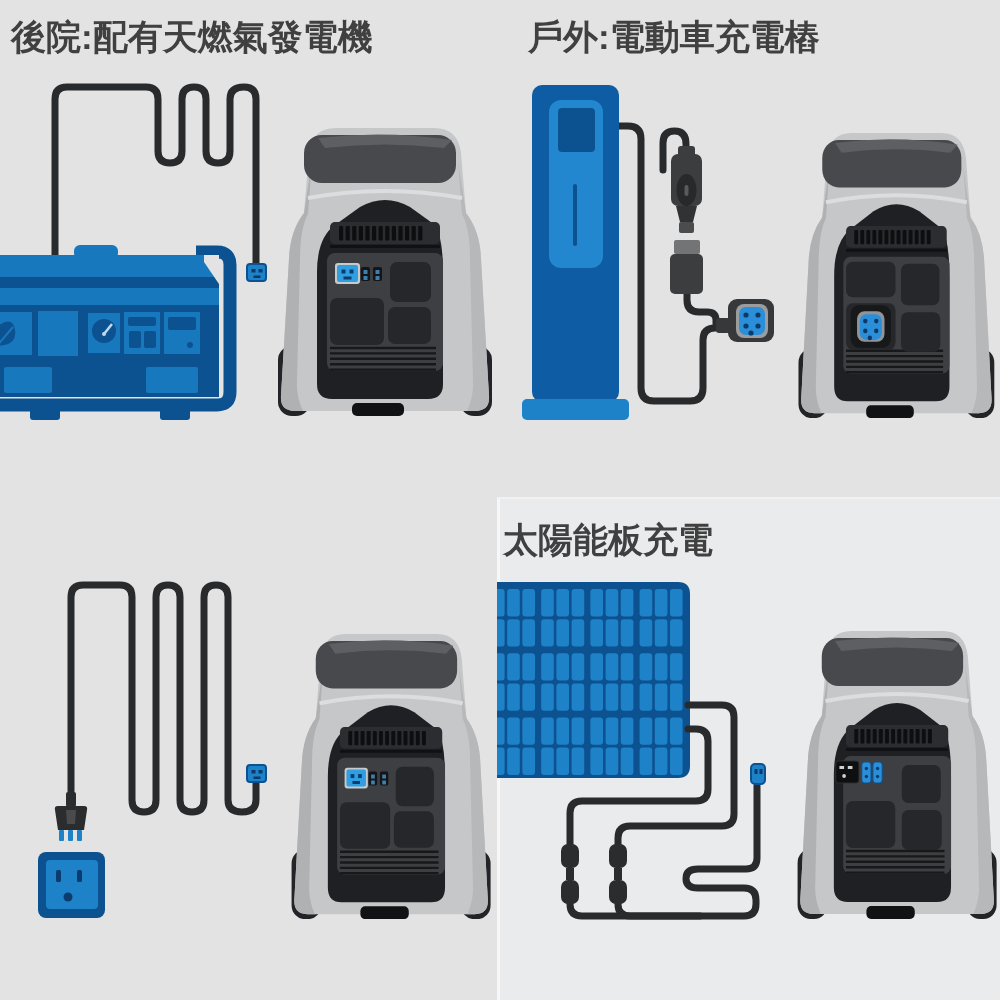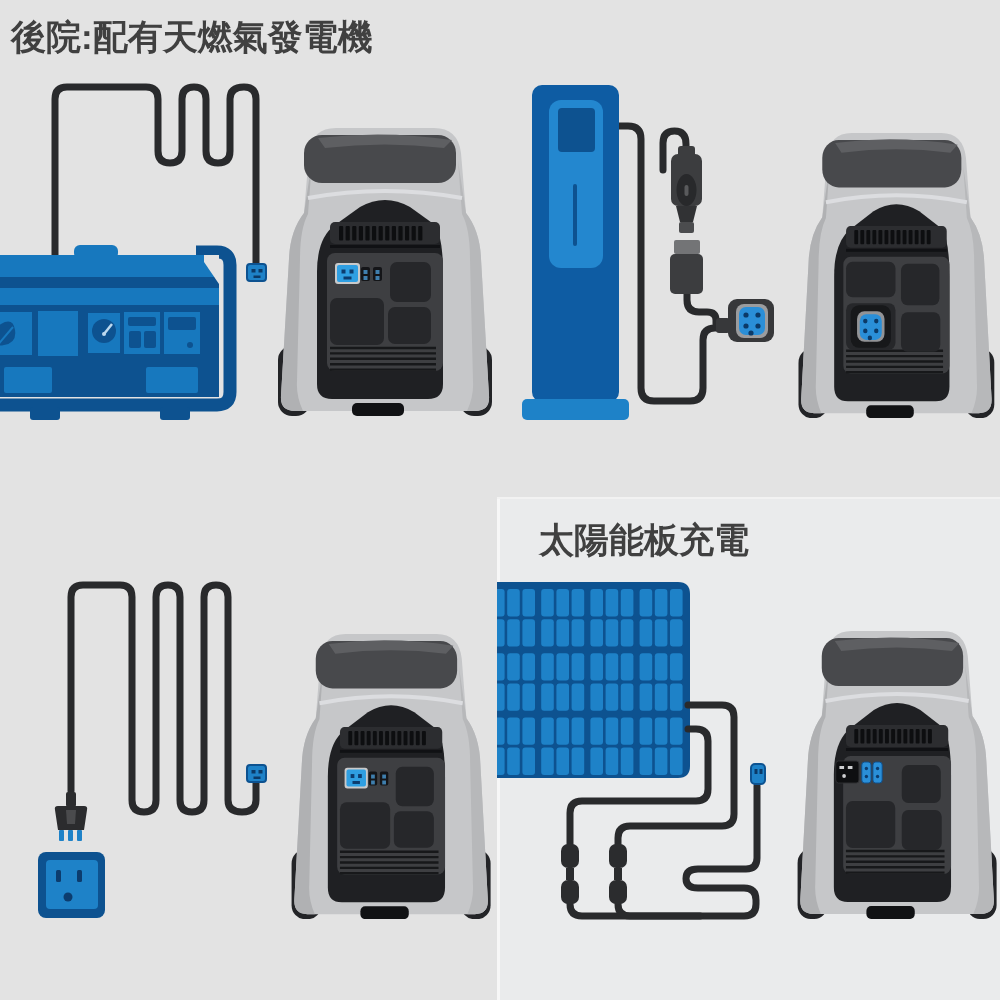--- a/index.html
+++ b/index.html
@@ -3,21 +3,21 @@
 <meta charset="utf-8">
 <style>
   html,body{margin:0;padding:0;}
   .canvas{position:relative;width:1000px;height:1000px;background:#e3e3e3;overflow:hidden;
           font-family:"Liberation Sans","DejaVu Sans",sans-serif;}
   .scene-svg{position:absolute;left:0;top:0;}
   .title{position:absolute;font-weight:900;font-size:35px;letter-spacing:0px;color:#404040;white-space:nowrap;}
   .t-backyard{left:11px;top:14px;}
   .t-outdoor{left:528px;top:14px;}
   .t-indoor{left:20px;top:517px;}
-  .t-solar{left:503px;top:517px;margin-left:36px;}
+  .t-solar{left:503px;top:517px;}
 </style>
 </head>
 <body>
 
 <div class="canvas">
 
 <svg class="scene-svg" width="1000" height="1000" viewBox="0 0 1000 1000">
   <defs>
     <symbol id="sym-station" viewBox="0 0 226 290">
       <rect x="6" y="220" width="32" height="70" rx="14" fill="#232427"></rect>
@@ -349,15 +349,16 @@
         <circle cx="80" cy="147.5" r="1.8" fill="#0c3c6e"></circle>
         <rect x="87" y="133" width="10" height="21" rx="3" fill="#2a8fd8" stroke="#0d4f8c" stroke-width="1"></rect>
         <circle cx="92" cy="139.5" r="1.8" fill="#0c3c6e"></circle>
         <circle cx="92" cy="147.5" r="1.8" fill="#0c3c6e"></circle>
       </g>
     </g>
   </g>
 </svg>
 
 <div class="title t-backyard">後院:配有天燃氣發電機</div>
+<div class="title t-outdoor">戶外:電動車充電樁</div>
 <div class="title t-solar">太陽能板充電</div>
 
 </div>
 
 </body></html>

